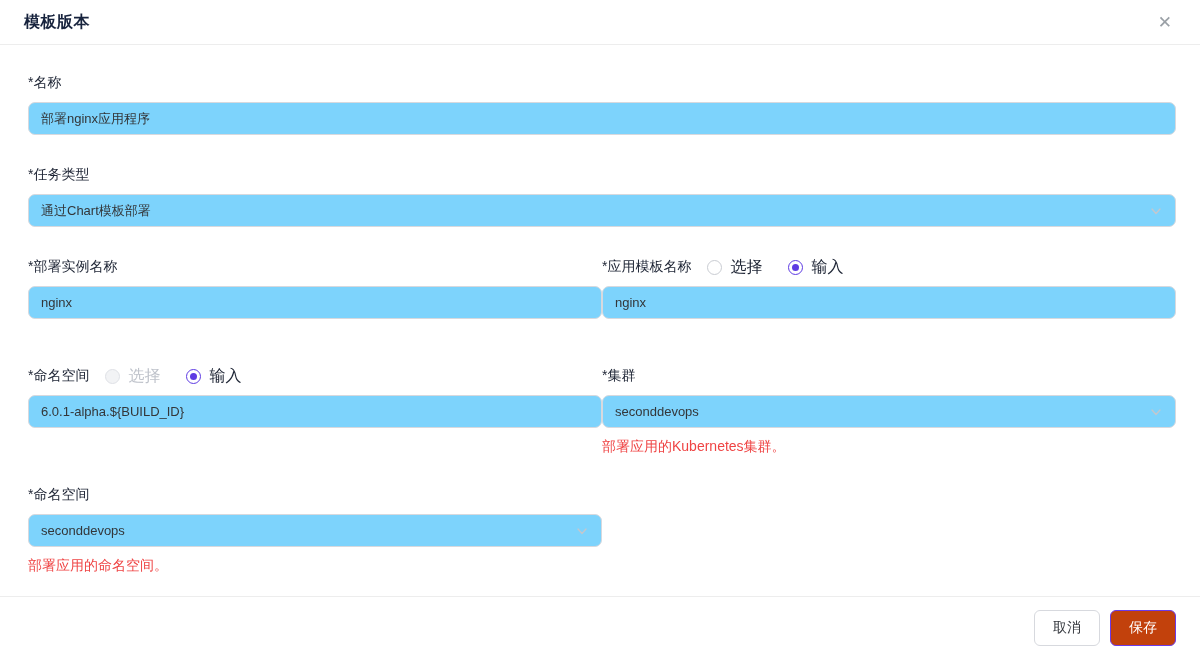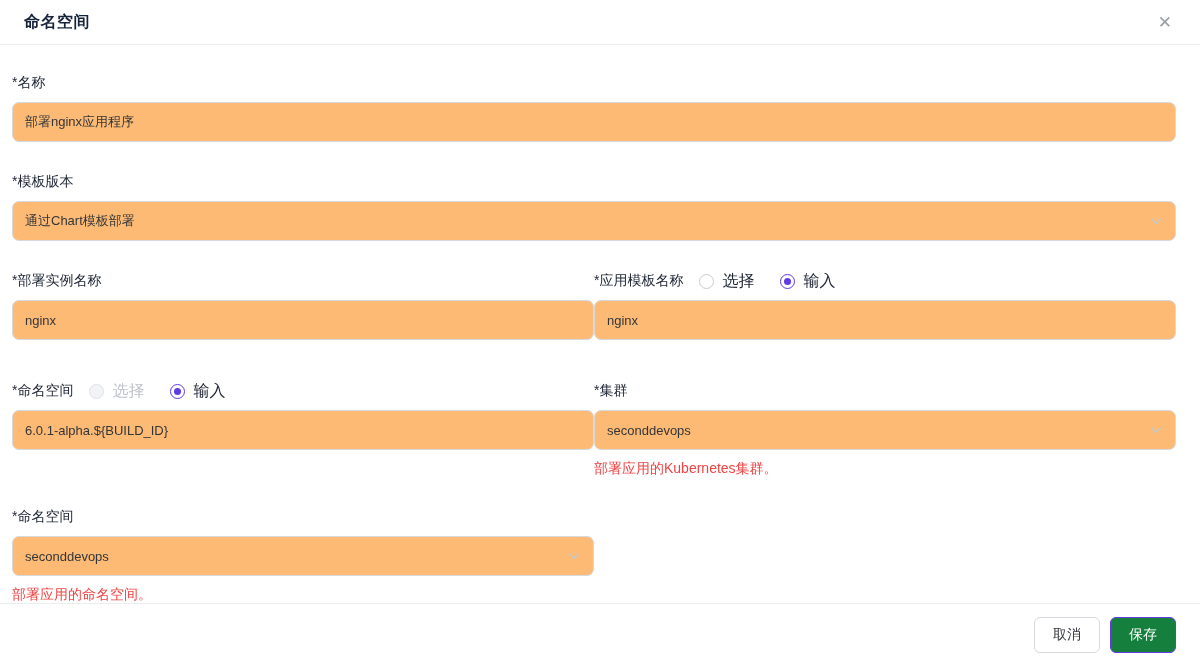--- a/index.html
+++ b/index.html
@@ -18,21 +18,21 @@
     height: 45px; flex: 0 0 45px;
     display: flex; align-items: center; justify-content: space-between;
     padding: 0 24px;
     border-bottom: 1px solid #ededed;
   }
   .modal-title { font-size: 16px; font-weight: bold; color: #17233d; letter-spacing: 0.5px; }
   .close-btn {
     font-size: 17px; color: #9aa0a6; cursor: pointer; line-height: 1;
     padding: 2px 4px; user-select: none;
   }
-  .modal-body { flex: 1 1 auto; padding: 28px 24px 0 12px; }
+  .modal-body { flex: 1 1 auto; padding: 28px 24px 0 28px; }
   .field { margin-bottom: 30px; }
   .field-label-row {
     display: flex; align-items: center;
     font-size: 14px; color: #1c2333;
     height: 20px; margin-bottom: 9px;
   }
   .field-label { white-space: nowrap; }
   .radio-group { display: flex; align-items: center; margin-left: 16px; gap: 26px; }
   .radio { display: inline-flex; align-items: center; gap: 8px; cursor: pointer; font-size: 16px; color: #1c2333; }
   .radio-circle {
@@ -40,23 +40,23 @@
     border: 1px solid #c9ccd2; background: #fff; position: relative; flex: 0 0 15px;
   }
   .radio.selected .radio-circle { border-color: #5e3be3; }
   .radio.selected .radio-circle::after {
     content: ""; position: absolute; left: 3px; top: 3px; right: 3px; bottom: 3px;
     border-radius: 50%; background: #5e3be3;
   }
   .radio.disabled { color: #bfc3cb; cursor: not-allowed; }
   .radio.disabled .radio-circle { background: #f2f3f5; border-color: #dfe1e6; }
   .text-input, .select-box {
-    width: 100%; height: 40px;
+    width: 100%; height: 33px;
     border: 1px solid #d7d9de; border-radius: 7px;
-    background: #fdba74;
+    background: #7dd3fc;
     padding: 0 12px;
     font-size: 13px; color: #333639;
     font-family: "Liberation Sans", "DejaVu Sans", sans-serif;
     outline: none;
   }
   .select-box {
     display: flex; align-items: center; justify-content: space-between;
     cursor: pointer;
     text-align: right;
   }
@@ -71,44 +71,44 @@
     display: flex; align-items: center; justify-content: flex-end;
     gap: 10px; padding: 0 24px;
   }
   .btn {
     height: 36px; min-width: 64px; padding: 0 18px;
     border-radius: 6px; font-size: 14px; cursor: pointer;
     font-family: "Liberation Sans", "DejaVu Sans", sans-serif;
     display: inline-flex; align-items: center; justify-content: center;
   }
   .btn-cancel { background: #fff; border: 1px solid #d7d9de; color: #33363c; }
-  .btn-save { background: #15803d; border: 1px solid #6b3ae8; color: #fff; }
+  .btn-save { background: #c2410c; border: 1px solid #6b3ae8; color: #fff; }
 </style>
 </head>
 <body>
 
 <div class="modal">
 
   <div class="modal-header">
-    <div class="modal-title">命名空间</div>
+    <div class="modal-title">模板版本</div>
     <div class="close-btn">✕</div>
   </div>
 
   <div class="modal-body">
 
     <div class="field">
       <div class="field-label-row">
         <span class="field-label">*名称</span>
       </div>
       <input class="text-input" type="text" value="部署nginx应用程序" style="">
     </div>
 
     <div class="field">
       <div class="field-label-row">
-        <span class="field-label">*模板版本</span>
+        <span class="field-label">*任务类型</span>
       </div>
       <div class="select-box">
         <span class="select-value">通过Chart模板部署</span>
         <span class="chevron-icon">
           <svg width="14" height="14" viewBox="0 0 14 14">
               <polyline points="3,5 7,9.5 11,5" fill="none" stroke="#c4c7cd" stroke-width="1.3" stroke-linecap="round" stroke-linejoin="round"></polyline>
             </svg>
         </span>
       </div>
     </div>
@@ -116,21 +116,21 @@
     <div class="row">
       <div class="col">
         <div class="field" style="margin-bottom:0;">
           <div class="field-label-row">
             <span class="field-label">*部署实例名称</span>
           </div>
           <input class="text-input" type="text" value="nginx" style="">
         </div>
       </div>
       <div class="col">
-        <div class="field" style="margin-bottom:11px;">
+        <div class="field" style="margin-bottom:17px;">
           <div class="field-label-row">
             <span class="field-label">*应用模板名称</span>
             <span class="radio-group">
               <span class="radio">
                 <span class="radio-circle"></span>
                 <span>选择</span>
               </span>
               <span class="radio selected">
                 <span class="radio-circle"></span>
                 <span>输入</span>

